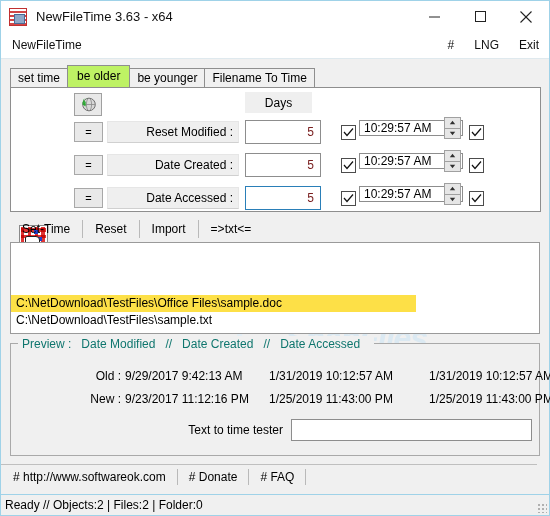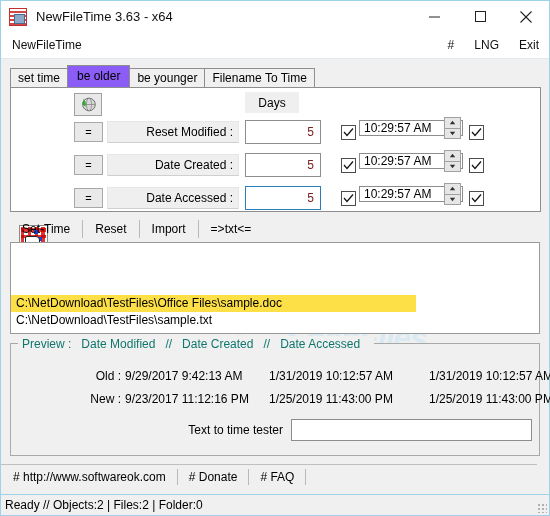--- a/index.html
+++ b/index.html
@@ -139,21 +139,21 @@
     border: 1px solid #8e8e8e;
     border-bottom: none;
     background: #f0f0f0;
     font-size: 12px;
     color: #000;
     margin-right: -1px;
     position: relative;
     white-space: nowrap;
   }
   .tab.active {
-    background: #8b5cf6;
+    background: #bef264;
     height: 22px;
     line-height: 21px;
     margin-top: -3px;
     z-index: 3;
     padding: 0 9px;
   }
   .tabpanel {
     position: relative;
     z-index: 1;
     margin: 0 8px 0 9px;
@@ -172,21 +172,21 @@
     box-sizing: border-box;
     border: 1px solid #a0a0a0;
     background: #e9e9e9;
     display: flex;
     align-items: center;
     justify-content: center;
   }
   .days-head {
     position: absolute;
     left: 234px; top: 4px;
-    width: 54px; height: 21px;
+    width: 67px; height: 21px;
     box-sizing: border-box;
     background: #efefef;
     border: 1px solid #efefef;
     display: flex;
     align-items: center;
     justify-content: center;
     font-size: 12px;
     color: #000;
   }
   .row {

